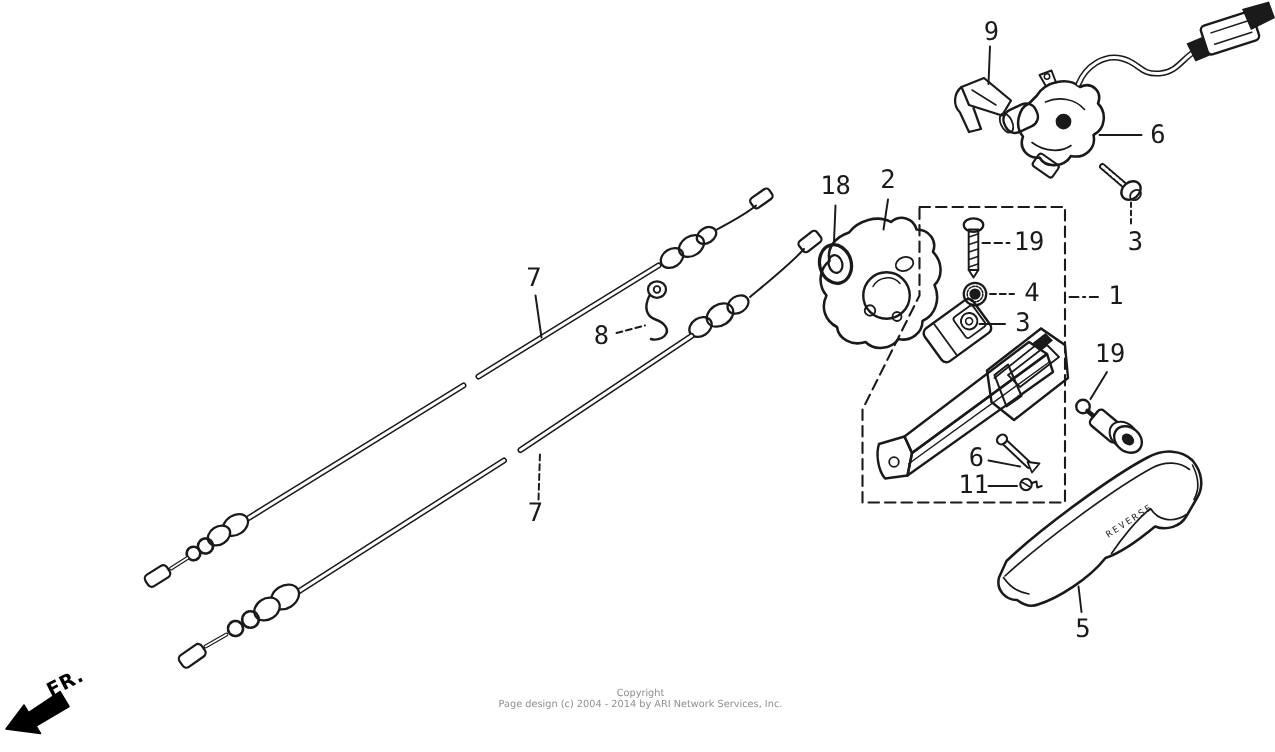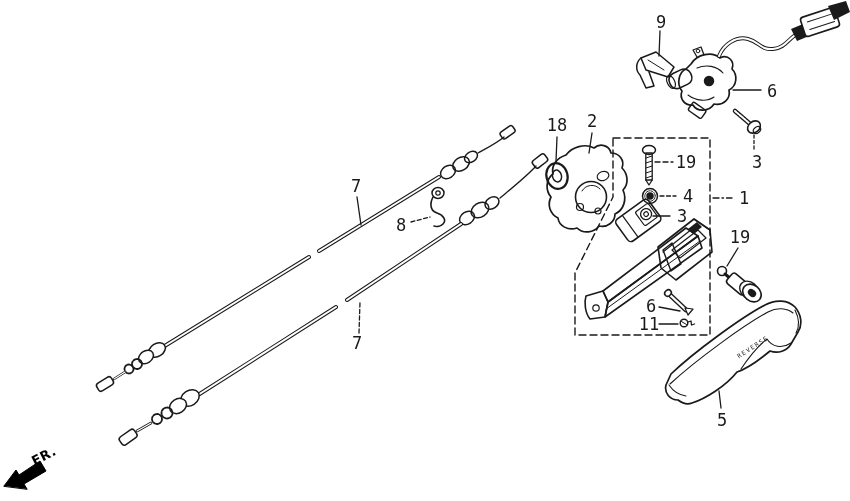--- a/index.html
+++ b/index.html
@@ -265,14 +265,18 @@
 <div class="callout" style="left:740px;top:237px">19</div>
 <div class="callout" style="left:356px;top:186px">7</div>
 <div class="callout" style="left:401px;top:225px">8</div>
 <div class="callout" style="left:357px;top:343px">7</div>
 <div class="callout" style="left:651px;top:306px">6</div>
 <div class="callout" style="left:649px;top:324px">11</div>
 <div class="callout" style="left:722px;top:420px">5</div>
 
 <div id="fr-label">FR.</div>
 
-
+<div id="footer">
+  <div>Copyright</div>
+  <div>Page design (c) 2004 - 2014 by ARI Network Services, Inc.</div>
 </div>
 
+</div>
+
 </body></html>

